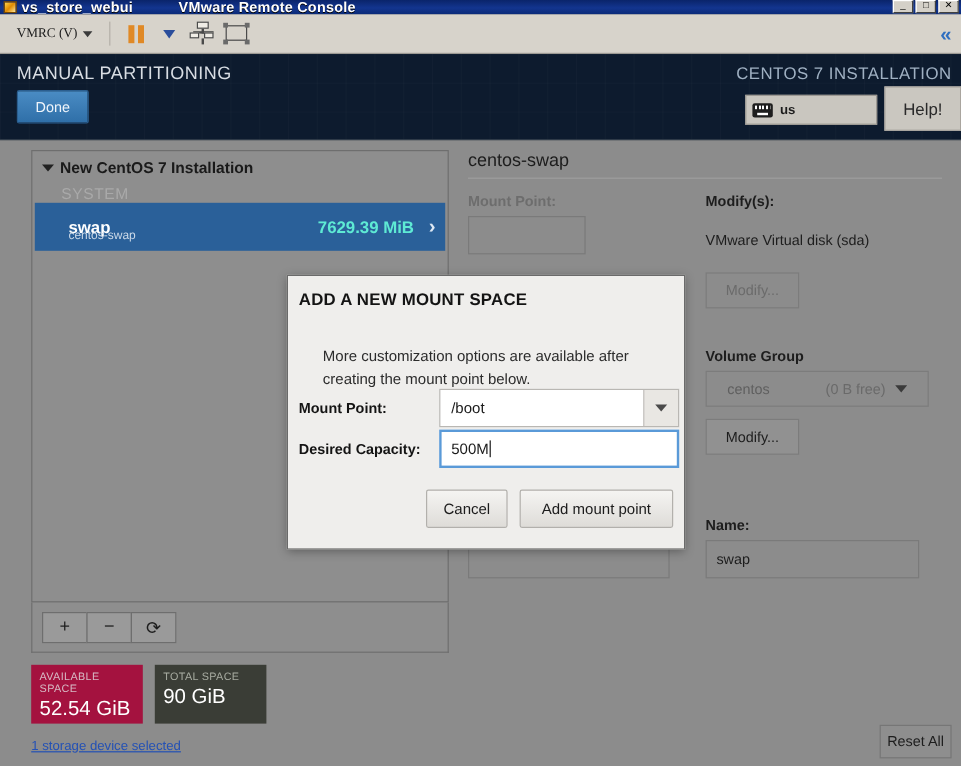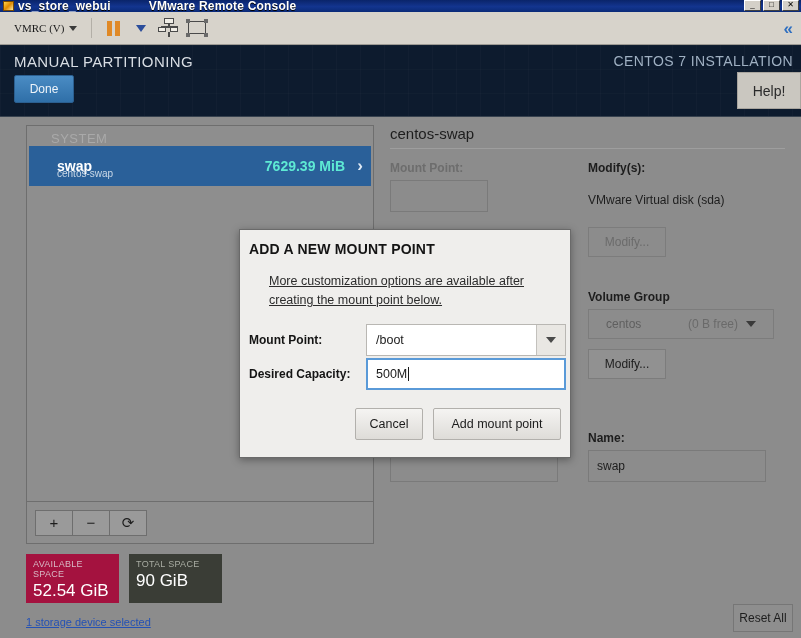--- a/index.html
+++ b/index.html
@@ -253,22 +253,22 @@
     position: absolute; left: 239px; top: 229px;
     width: 332px; height: 229px;
     background: #efeeec; border: 1px solid #6a6a6a;
     box-shadow: 0 2px 8px rgba(0,0,0,0.35);
   }
   .dlg-title {
     position: absolute; left: 9px; top: 11px;
     font-size: 14px; font-weight: bold; color: #141414; letter-spacing: 0.2px;
   }
   .dlg-desc {
-    position: absolute; left: 29px; top: 42px; width: 290px;
-    font-size: 12.5px; color: #2c2c2c; line-height: 19px; text-decoration: underline;
+    position: absolute; left: 29px; top: 58px; width: 290px;
+    font-size: 12.5px; color: #2c2c2c; line-height: 19px;
   }
   .dlg-row { position: absolute; display: flex; align-items: center; }
   .dlg-row-mp { left: 9px; top: 94px; }
   .dlg-row-dc { left: 9px; top: 128px; }
   .dlg-flbl { font-size: 12px; font-weight: bold; color: #141414; }
   .dlg-flbl.w117 { width: 117px; }
   .dlg-combo {
     width: 200px; height: 32px; background: #ffffff;
     border: 1px solid #b9b7b3; display: flex; align-items: center;
     padding-left: 9px; font-size: 12.5px; color: #1a1a1a; position: relative;
@@ -359,26 +359,34 @@
       </span>
     </div>
     <div class="chev-left">«</div>
   </div>
 
   <div class="ana-header">
     <div class="ana-title">MANUAL PARTITIONING</div>
     <div class="ana-right-title">CENTOS 7 INSTALLATION</div>
     <div class="done-btn">Done</div>
   </div>
+  <div class="kbd-box">
+    <span class="kbd-glyph"></span>
+    <span class="kbd-lbl">us</span>
+  </div>
   <div class="help-btn">Help!</div>
 
   <div class="body-area">
 
     <div class="left-col">
       <div class="part-list">
+        <div class="pl-group">
+          <span class="tri-dn"></span>
+          <span>New CentOS 7 Installation</span>
+        </div>
         <div class="pl-sub">SYSTEM</div>
         <div class="pl-row">
           <span class="nm">swap</span>
           <span class="sub2">centos-swap</span>
           <span class="sz">7629.39 MiB</span>
           <span class="arr">›</span>
         </div>
       </div>
       <div class="pl-toolbar">
         <div class="pl-btn">+</div>
@@ -432,21 +440,21 @@
           <div class="fld-lbl dark">Name:</div>
           <div class="txt-in w178">swap</div>
         </div>
       </div>
     </div>
 
     <div class="reset-btn">Reset All</div>
   </div>
 
   <div class="dialog">
-    <div class="dlg-title">ADD A NEW MOUNT POINT</div>
+    <div class="dlg-title">ADD A NEW MOUNT SPACE</div>
     <div class="dlg-desc">More customization options are available after creating the mount point below.</div>
 
     <div class="dlg-row dlg-row-mp">
       <span class="dlg-flbl w117">Mount Point:</span>
       <span class="dlg-combo">
         <span>/boot</span>
         <span class="cbtn">
             <i></i>
           </span>
       </span>

